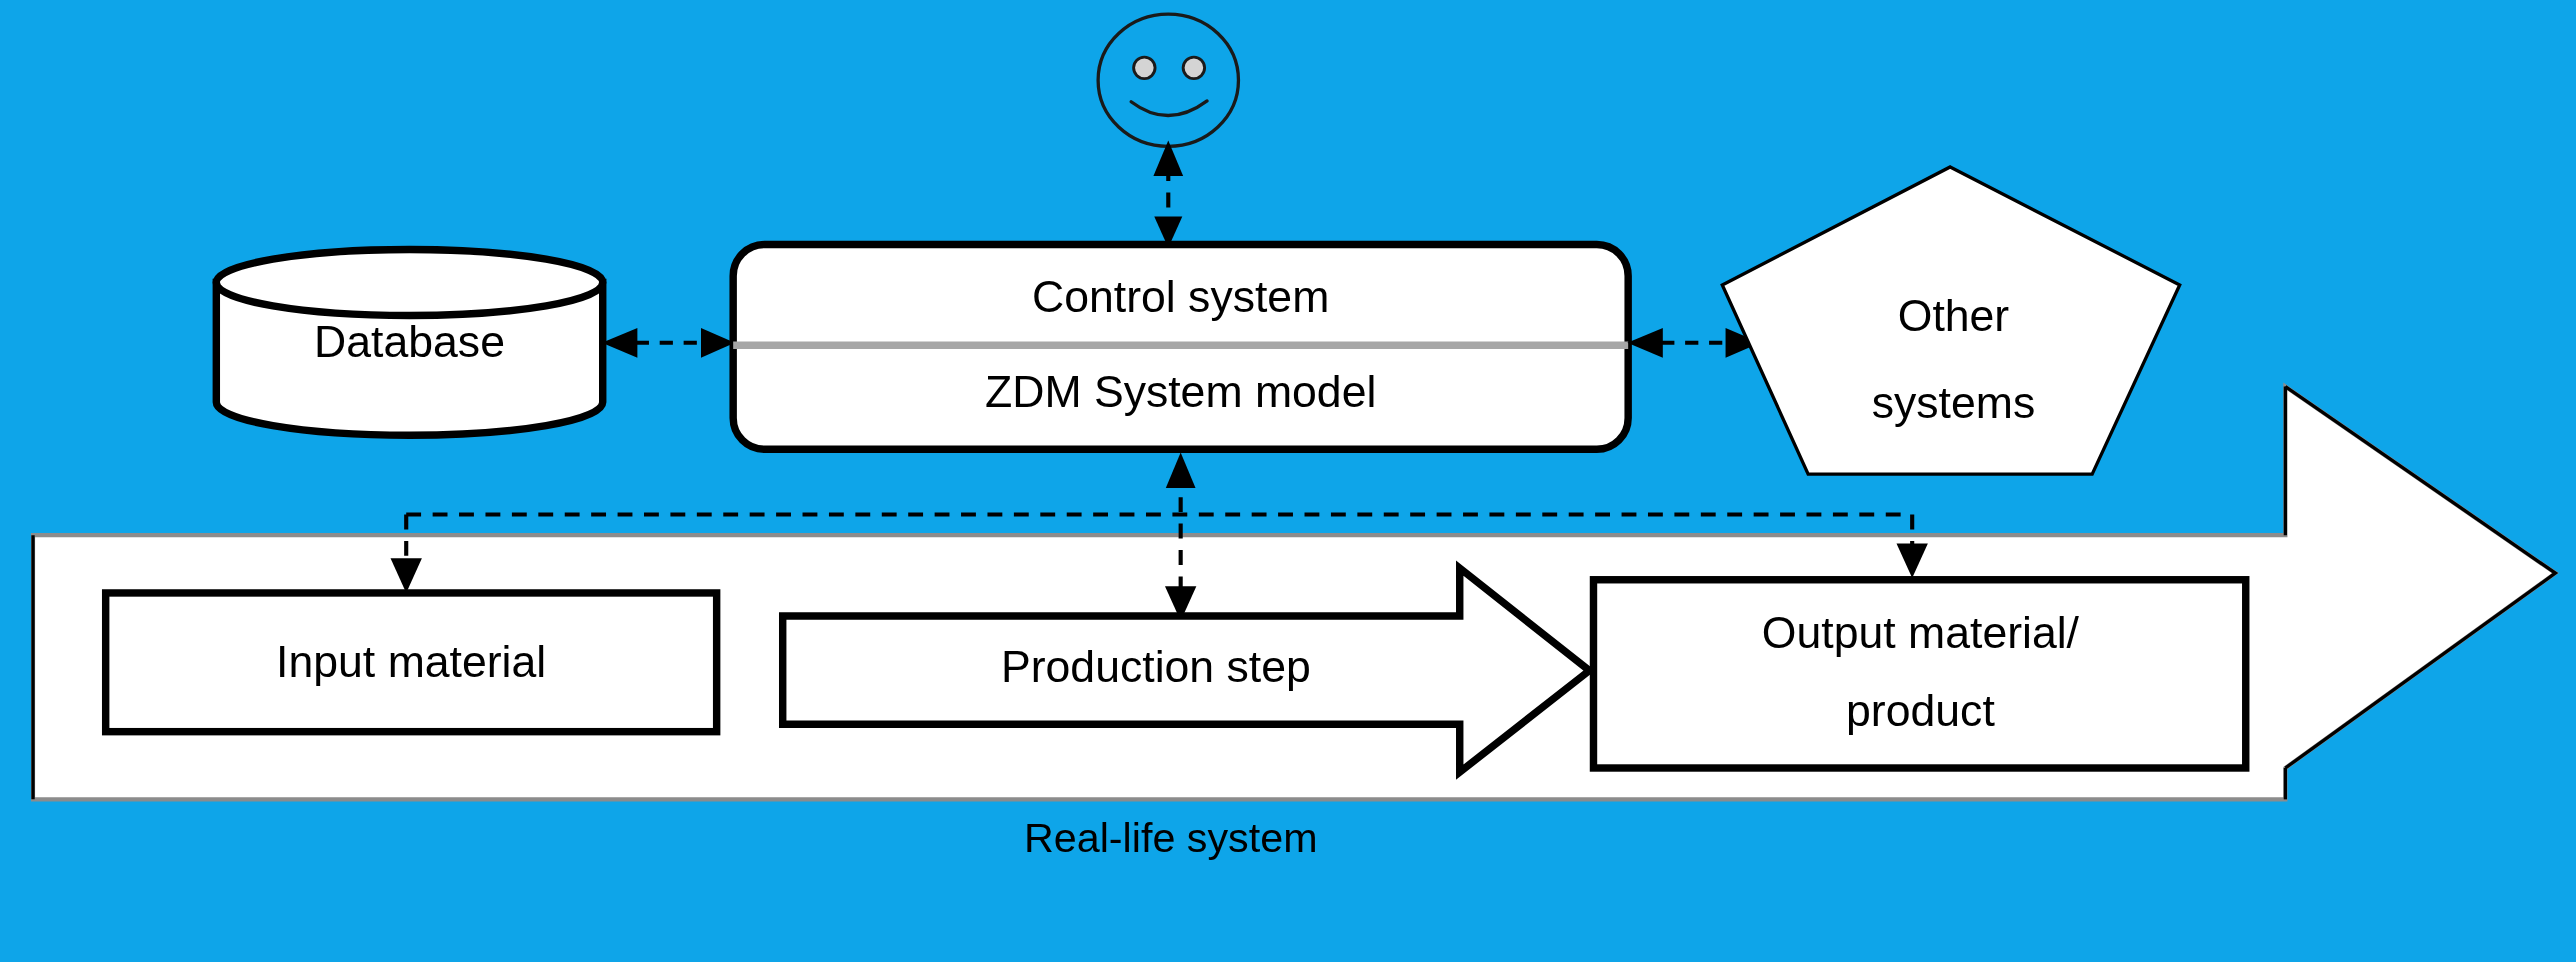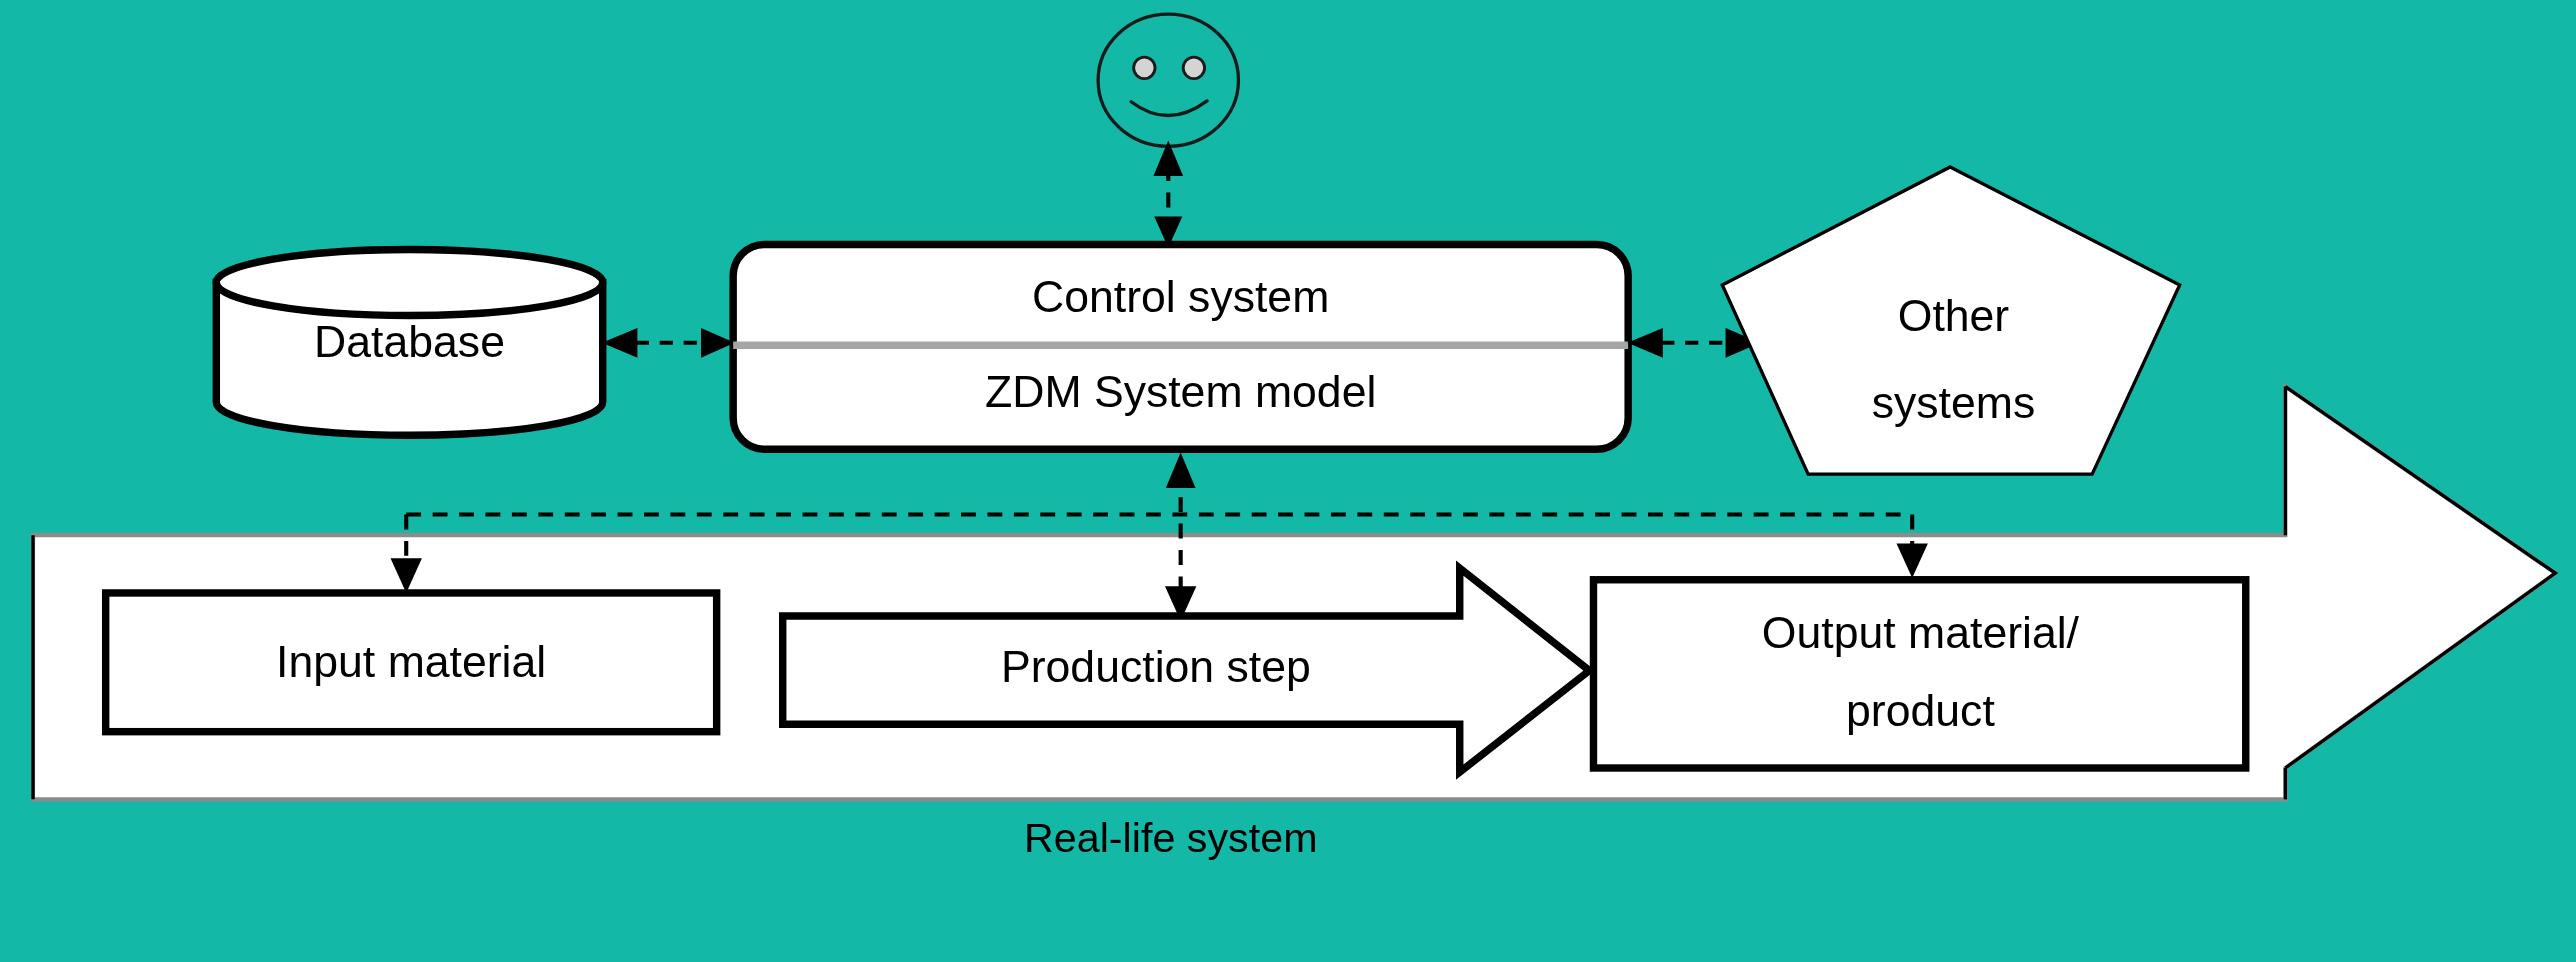--- a/index.html
+++ b/index.html
@@ -11,21 +11,21 @@
   body {
     width: 2576px;
     height: 963px;
     font-family: "Liberation Sans", sans-serif;
     overflow: hidden;
   }
   #diagram-root {
     position: relative;
     width: 2576px;
     height: 963px;
-    background: #14b8a6;
+    background: #0ea5e9;
   }
   svg.diagram-canvas {
     display: block;
     width: 2576px;
     height: 963px;
   }
   .shape-stroke-heavy {
     fill: #ffffff;
     stroke: #000000;
     stroke-width: 9;

